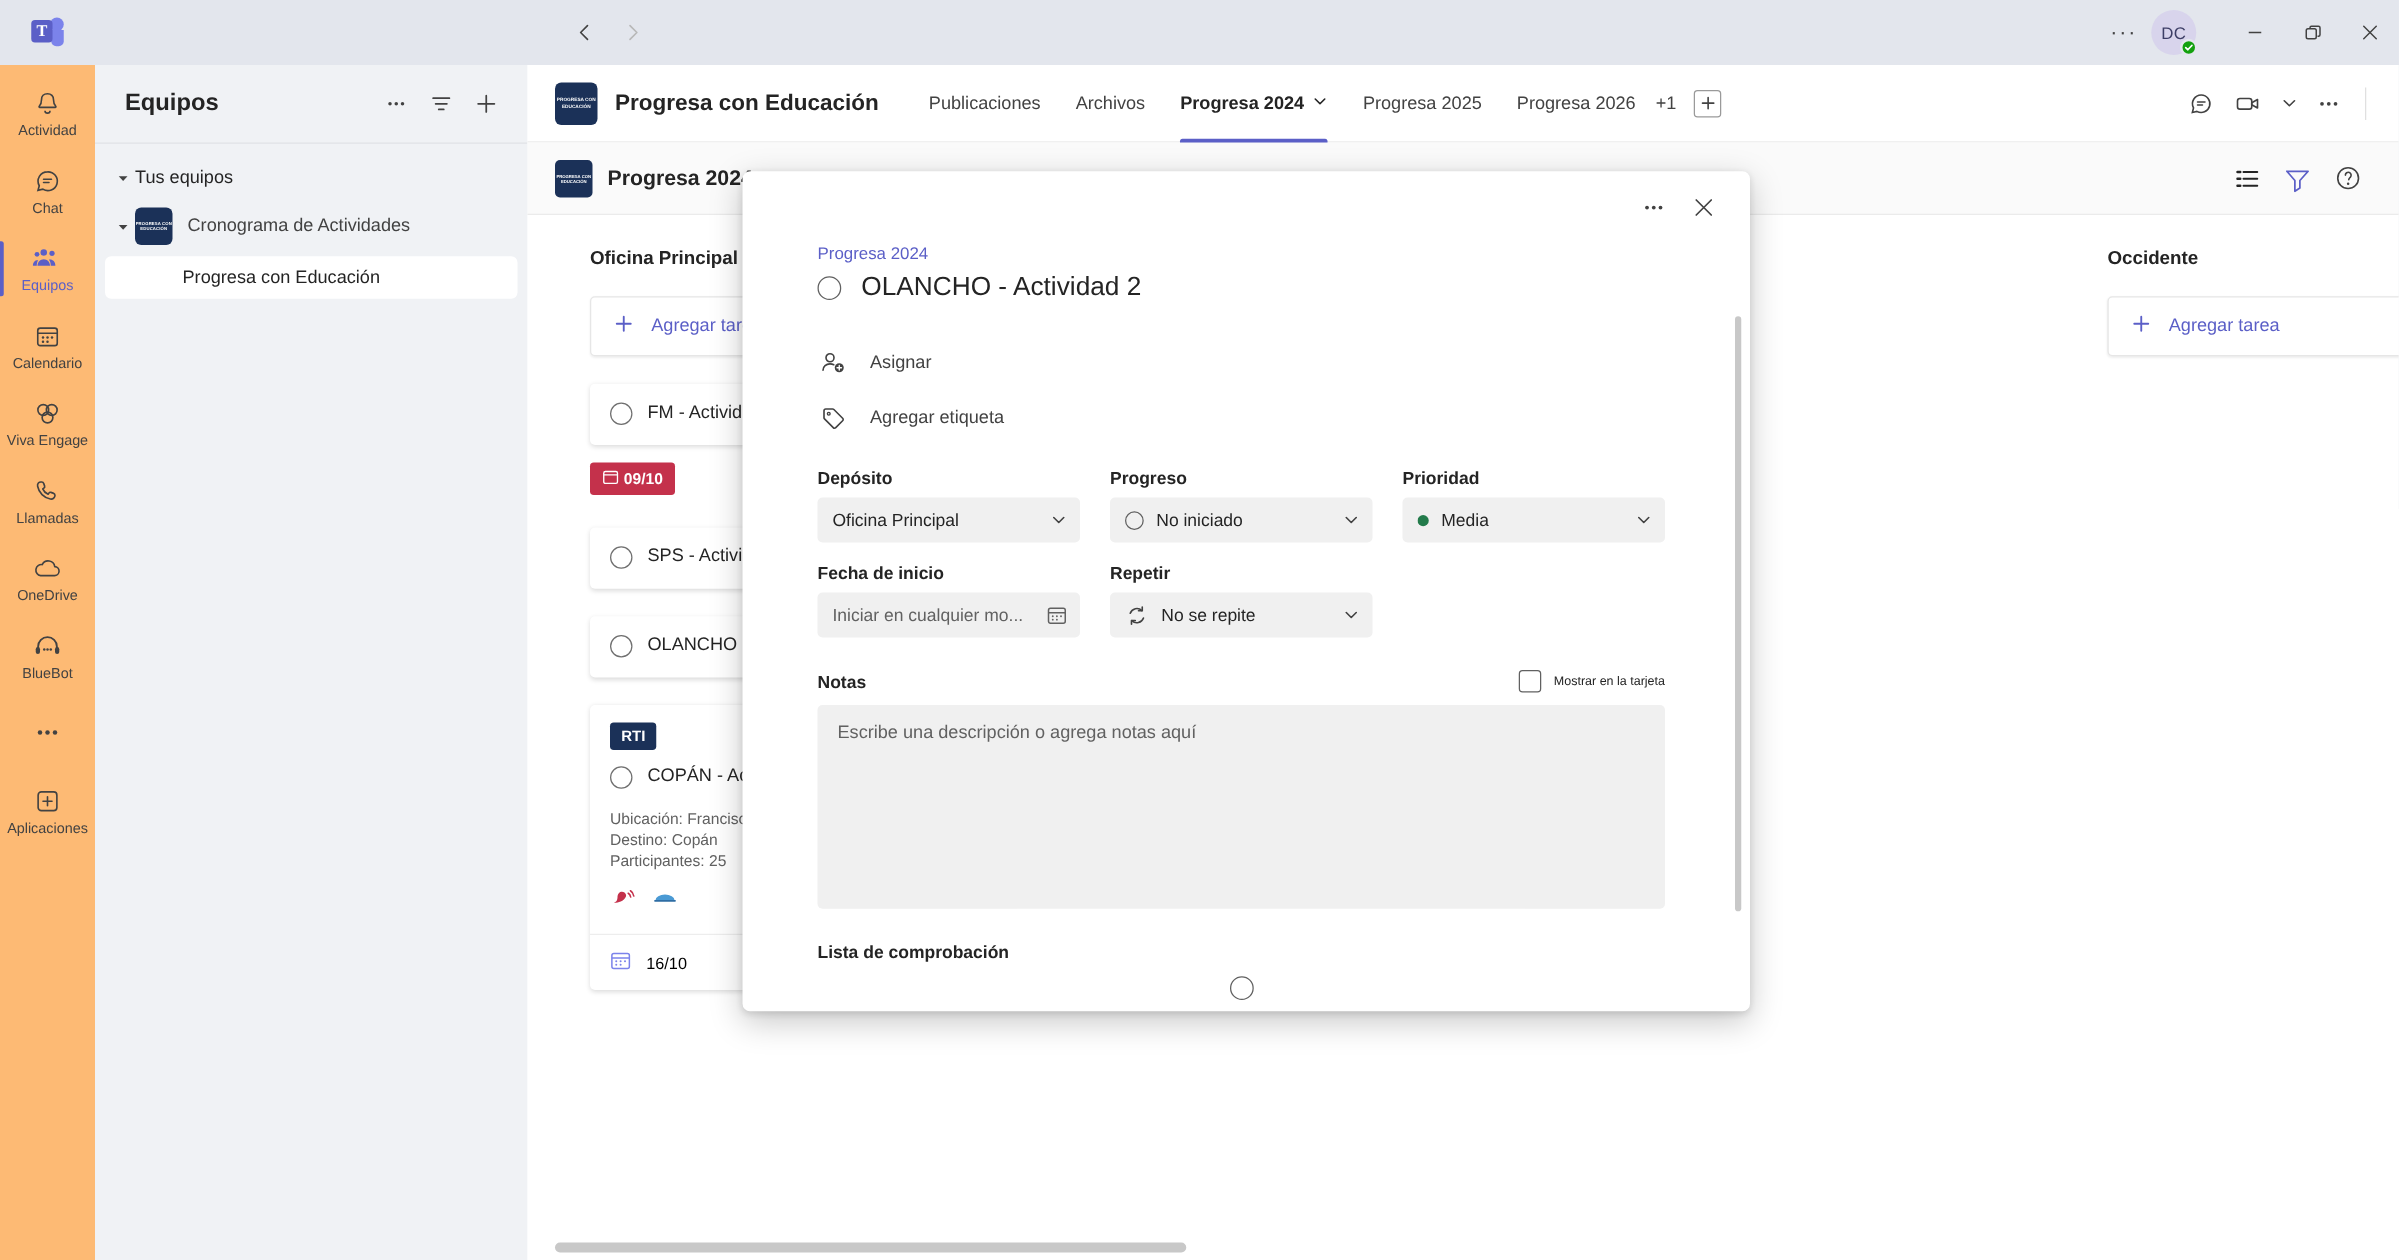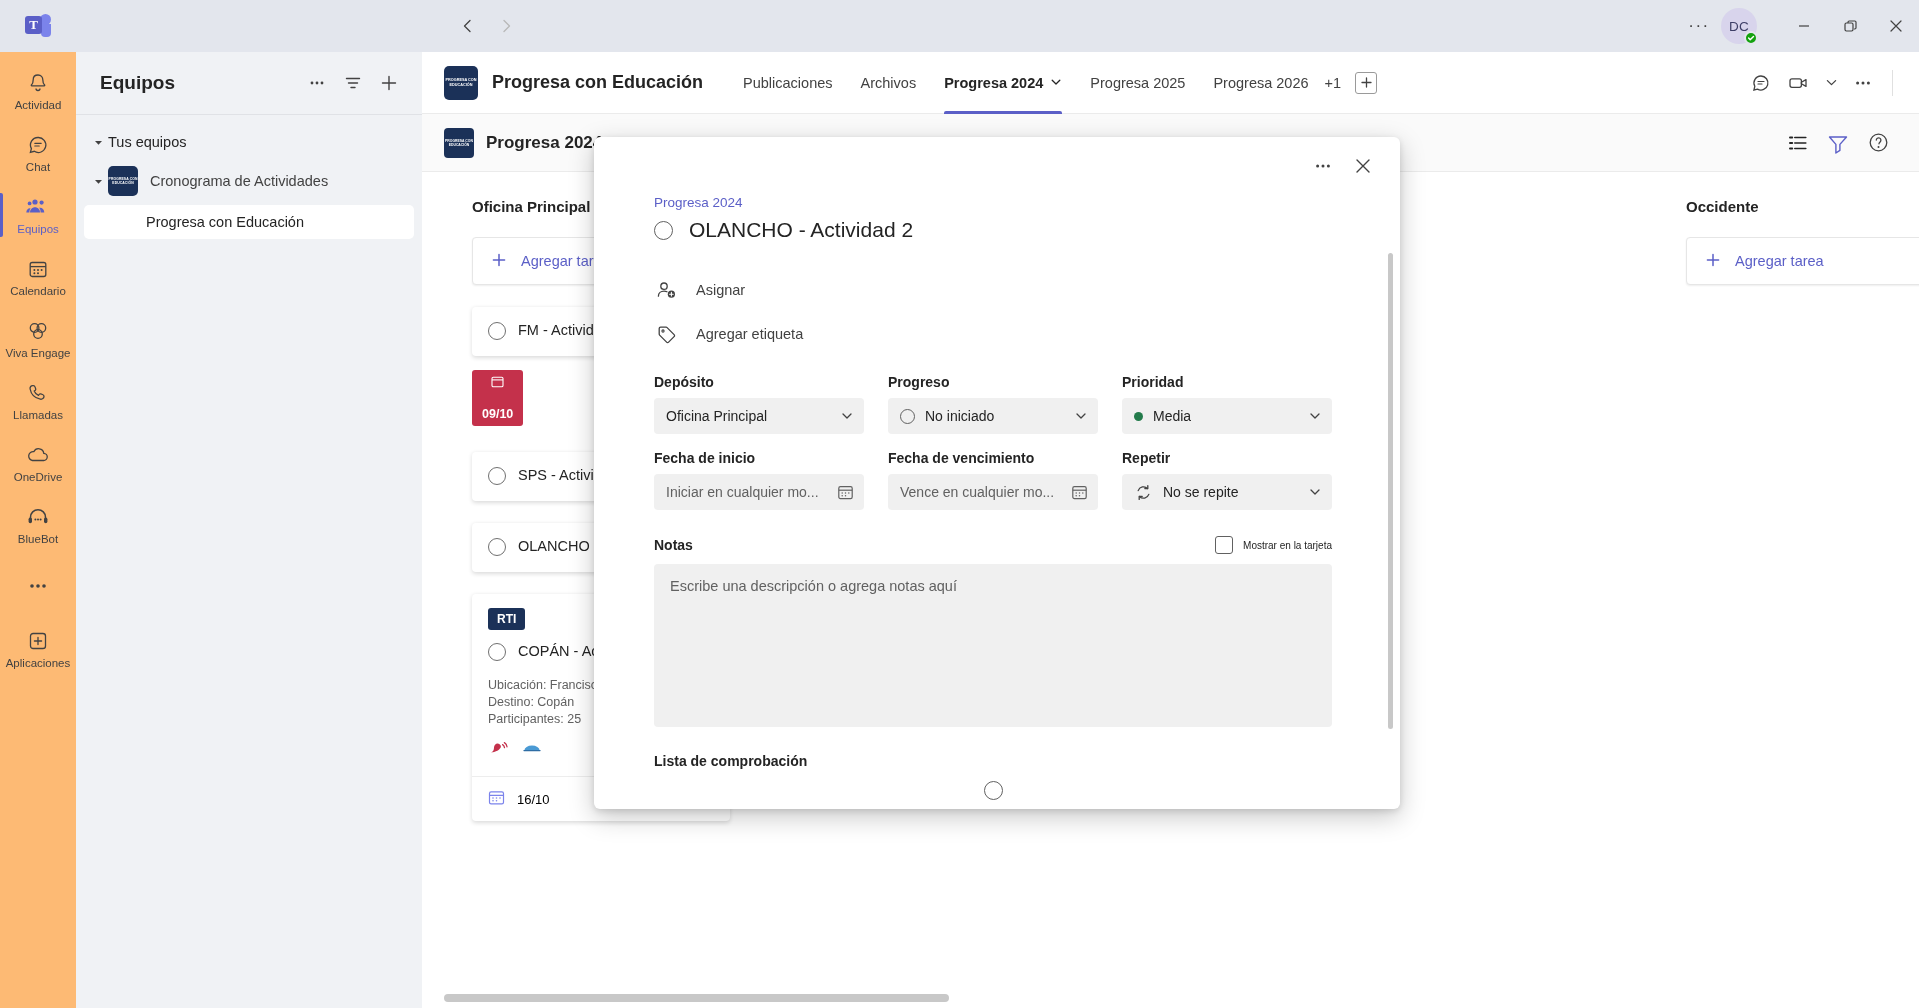--- a/index.html
+++ b/index.html
@@ -226,23 +226,23 @@
   }
   .card-title { font-size: 14.5px; color: #242424; line-height: 19px; }
   .card-desc { font-size: 12.5px; color: #616161; line-height: 17px; padding-bottom: 12px; }
   .card-icons { display: flex; gap: 14px; align-items: center; padding-bottom: 14px; }
   .card-foot {
     border-top: 1px solid #ededed; margin: 0 -16px; padding: 12px 16px;
     display: flex; align-items: center; gap: 12px;
   }
   .card-foot span { font-size: 13px; color: #000000; }
   .date-chip {
-    display: inline-flex; align-items: center; gap: 16px;
+    display: inline-flex; align-items: center; gap: 4px;
     background: #c4314b; color: #fff; border-radius: 3px;
-    font-size: 12.5px; font-weight: 600; padding: 5px 10px; margin: 0 0 4px 0; flex-direction: column;
+    font-size: 12.5px; font-weight: 600; padding: 5px 10px; margin: 0 0 4px 0;
   }
 
   
   .hscroll {
     position: absolute; left: 444px; bottom: 6px; width: 1060px; height: 8px;
   }
   .hscroll-thumb {
     width: 505px; height: 8px; background: #c8c8c8; border-radius: 4px;
   }
   .modal {
@@ -832,39 +832,20 @@
                   <circle cx="5.2" cy="9" r=".75" fill="#616161"></circle>
                   <circle cx="8.5" cy="9" r=".75" fill="#616161"></circle>
                   <circle cx="11.8" cy="9" r=".75" fill="#616161"></circle>
                   <circle cx="5.2" cy="11.7" r=".75" fill="#616161"></circle>
                   <circle cx="8.5" cy="11.7" r=".75" fill="#616161"></circle>
                 </svg>
             </span>
           </div>
         </div>
 
-        <div>
-          <div class="f-label">Fecha de vencimiento</div>
-          <div class="f-field">
-            <span class="f-left">
-                <span class="f-val ph">Vence en cualquier mo...</span>
-              </span>
-            <span class="f-cal">
-              <svg width="17" height="17" viewBox="0 0 17 17">
-                  <rect x="1.8" y="2.6" width="13.4" height="12" rx="1.6" fill="none" stroke="#616161" stroke-width="1.2"></rect>
-                  <path d="M1.8 6.2h13.4" stroke="#616161" stroke-width="1.2"></path>
-                  <circle cx="5.2" cy="9" r=".75" fill="#616161"></circle>
-                  <circle cx="8.5" cy="9" r=".75" fill="#616161"></circle>
-                  <circle cx="11.8" cy="9" r=".75" fill="#616161"></circle>
-                  <circle cx="5.2" cy="11.7" r=".75" fill="#616161"></circle>
-                  <circle cx="8.5" cy="11.7" r=".75" fill="#616161"></circle>
-                </svg>
-            </span>
-          </div>
-        </div>
 
         <div>
           <div class="f-label">Repetir</div>
           <div class="f-field">
             <span class="f-left">
               <span style="display:flex">
                 <svg width="19" height="19" viewBox="0 0 19 19">
                     <path d="M4.2 7.6a5.6 5.6 0 019.3-2.1M14.8 11.4a5.6 5.6 0 01-9.3 2.1" fill="none" stroke="#424242" stroke-width="1.3" stroke-linecap="round"></path>
                     <path d="M13.8 2.6v3h-3M5.2 16.4v-3h3" fill="none" stroke="#424242" stroke-width="1.3" stroke-linecap="round" stroke-linejoin="round"></path>
                   </svg>

